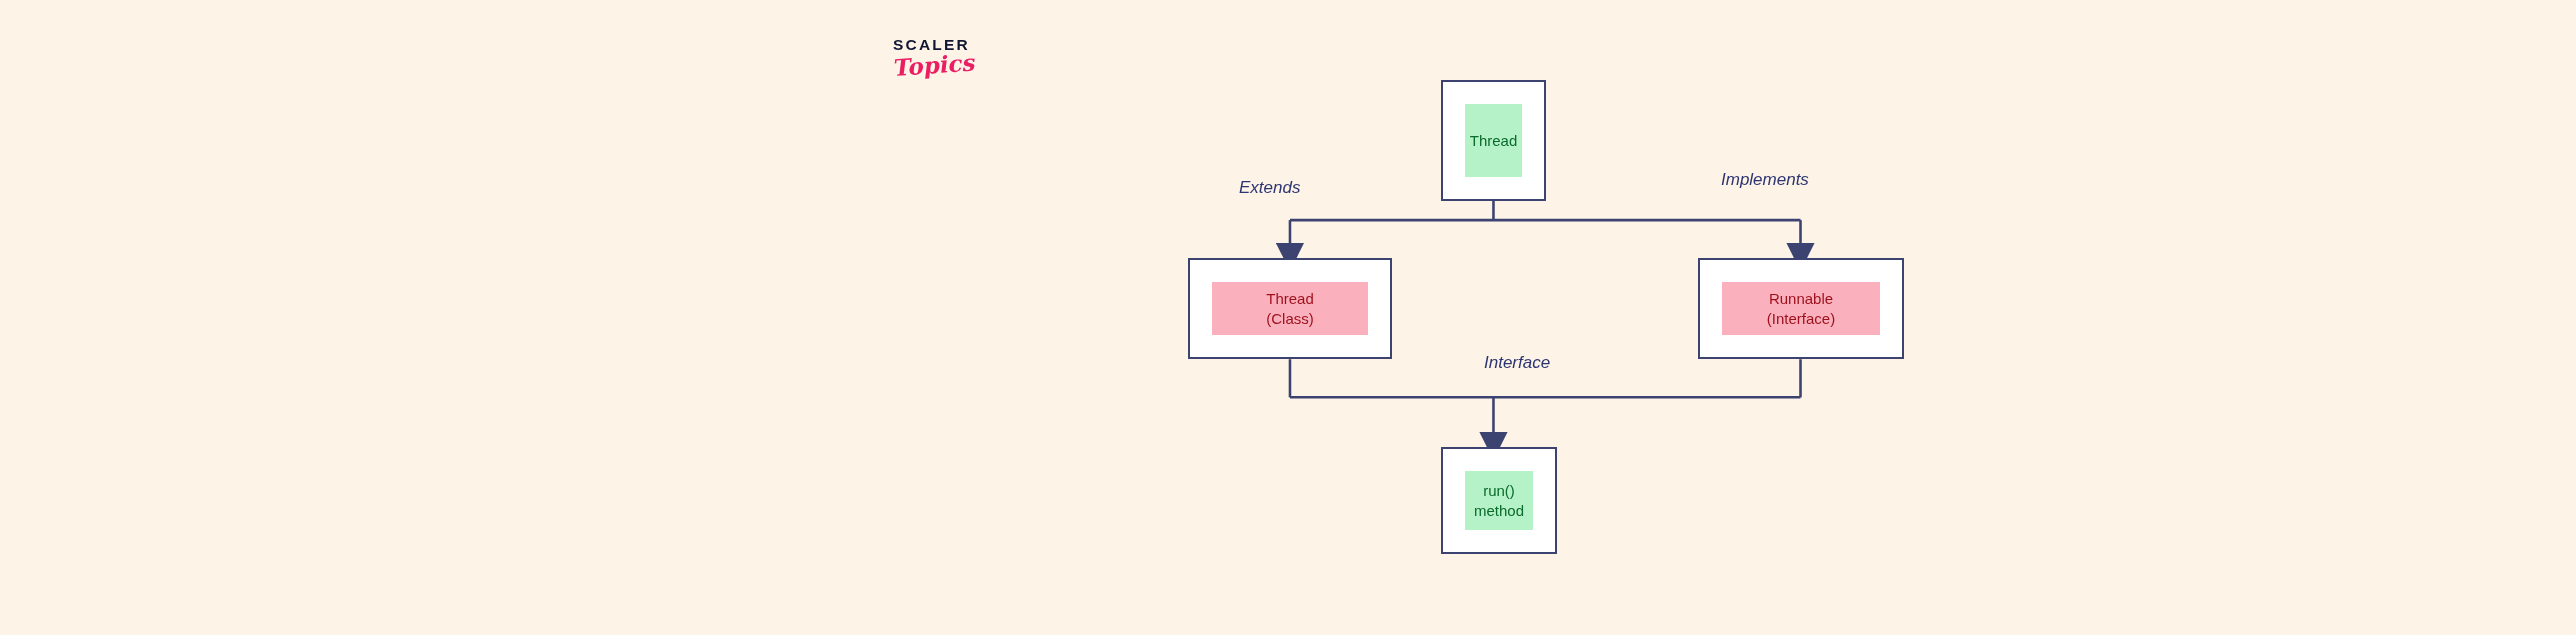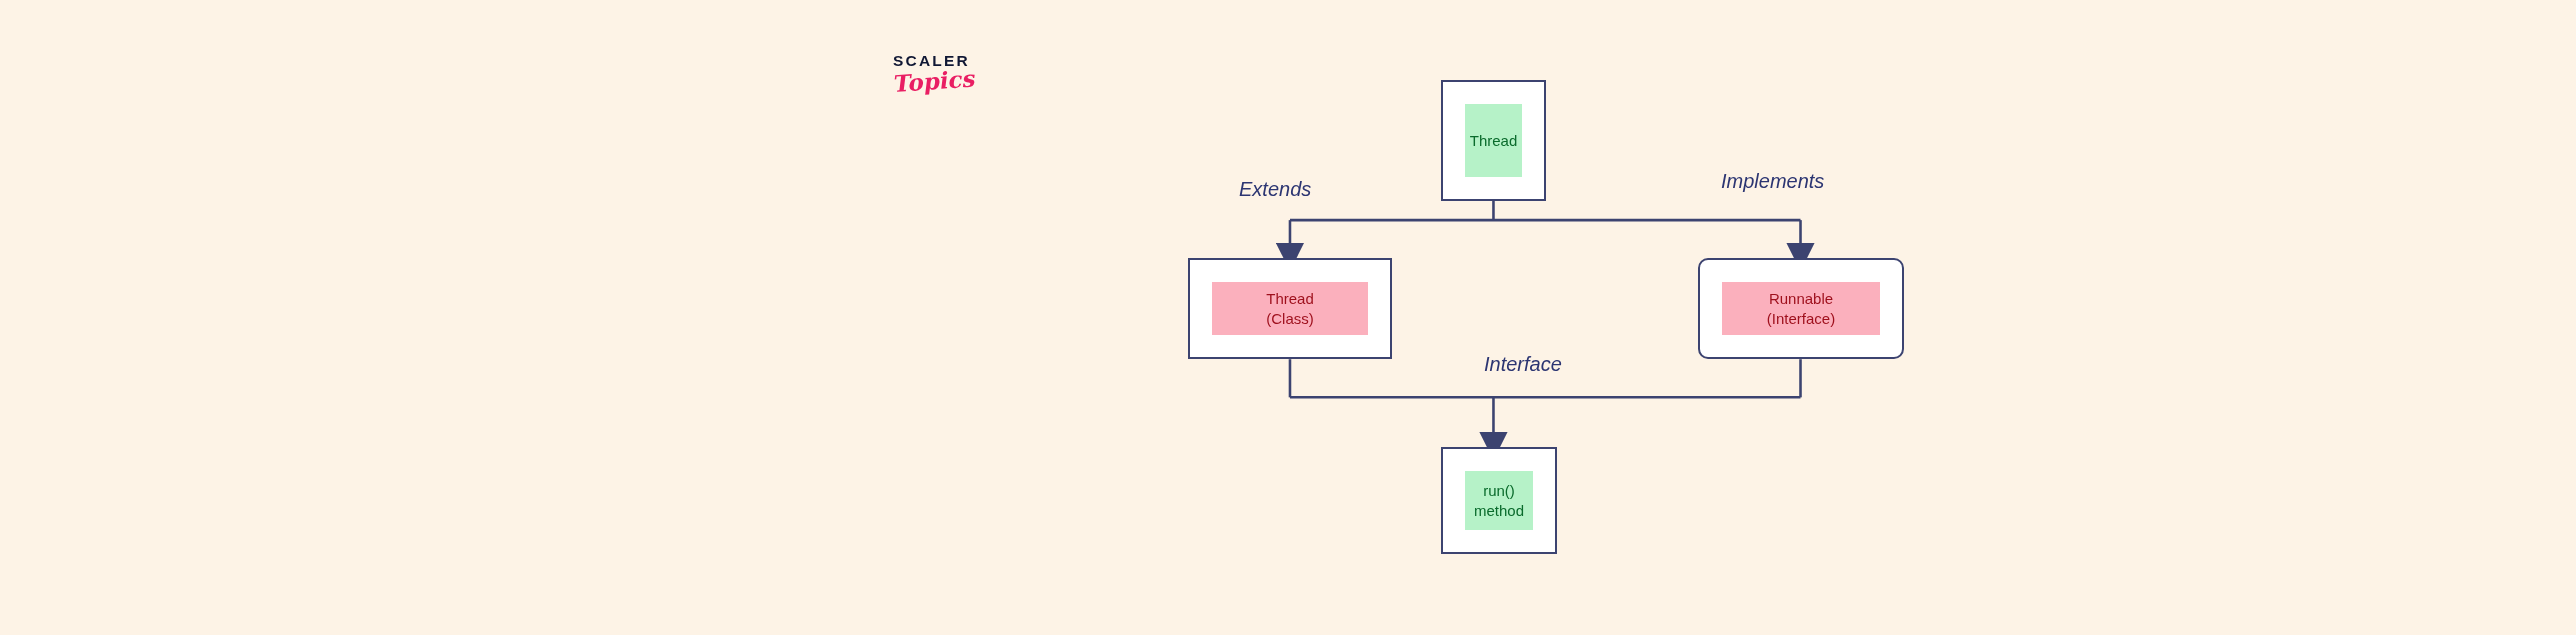--- a/index.html
+++ b/index.html
@@ -34,21 +34,20 @@
     user-select: none;
   }
   .logo-scaler {
     font-family: "Liberation Sans", "DejaVu Sans", sans-serif;
     font-weight: 700;
     font-size: 15.5px;
     letter-spacing: 2.2px;
     color: #101734;
     line-height: 1;
     white-space: nowrap;
-    margin-top: 16px;
   }
   .logo-topics {
     font-family: "DejaVu Serif", "Liberation Serif", serif;
     font-style: italic;
     font-weight: 700;
     font-size: 23px;
     color: #e91e63;
     line-height: 1;
     margin-top: 3.1px;
     margin-left: 1px;
@@ -90,33 +89,33 @@
     background: #b6f2c8;
     color: #0a6b2c;
   }
   .node-pink .node-inner {
     background: #fbb0bd;
     color: #9e0f1c;
   }
 
   #node-thread        { left: 1441px; top: 80px;  width: 105px; height: 121px; }
   #node-thread-class  { left: 1188px; top: 258px;  width: 105px; height: 101px; }
-  #node-runnable      { left: 1698px; top: 258px;  width: 206px; height: 101px; border-radius: 10px; }
+  #node-runnable      { left: 1698px; top: 258px;  width: 206px; height: 101px; }
   #node-run-method    { left: 1441px; top: 447px;  width: 116px; height: 107px; }
 
   
   #node-thread-class  { width: 204px; }
 
   
   .edge-label {
     position: absolute;
     font-family: "Liberation Sans", "DejaVu Sans", sans-serif;
     font-style: italic;
     font-weight: 400;
-    font-size: 20px;
+    font-size: 17px;
     color: #2c3572;
     white-space: nowrap;
     user-select: none;
   }
   #label-extends    { left: 1239px; top: 178px; }
   #label-implements { left: 1721px; top: 170px; }
   #label-override   { left: 1484px; top: 353px; }
 </style>
 </head>
 <body>

